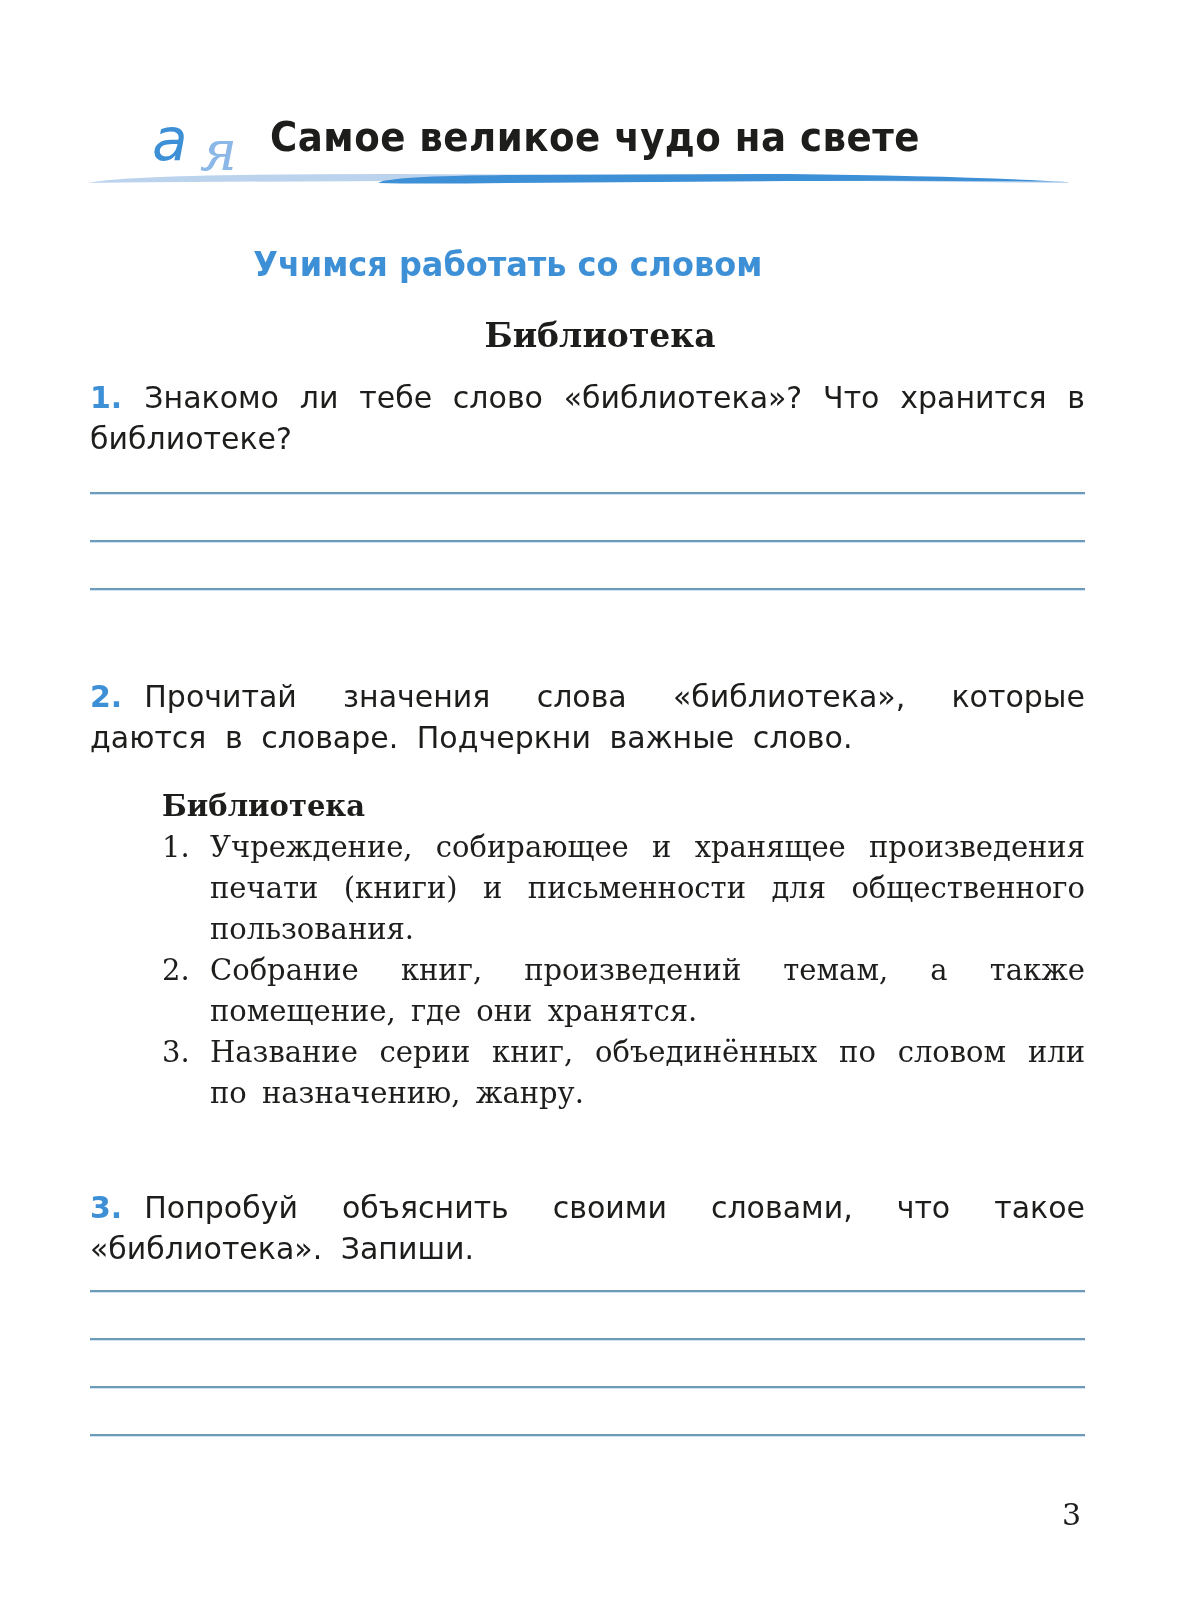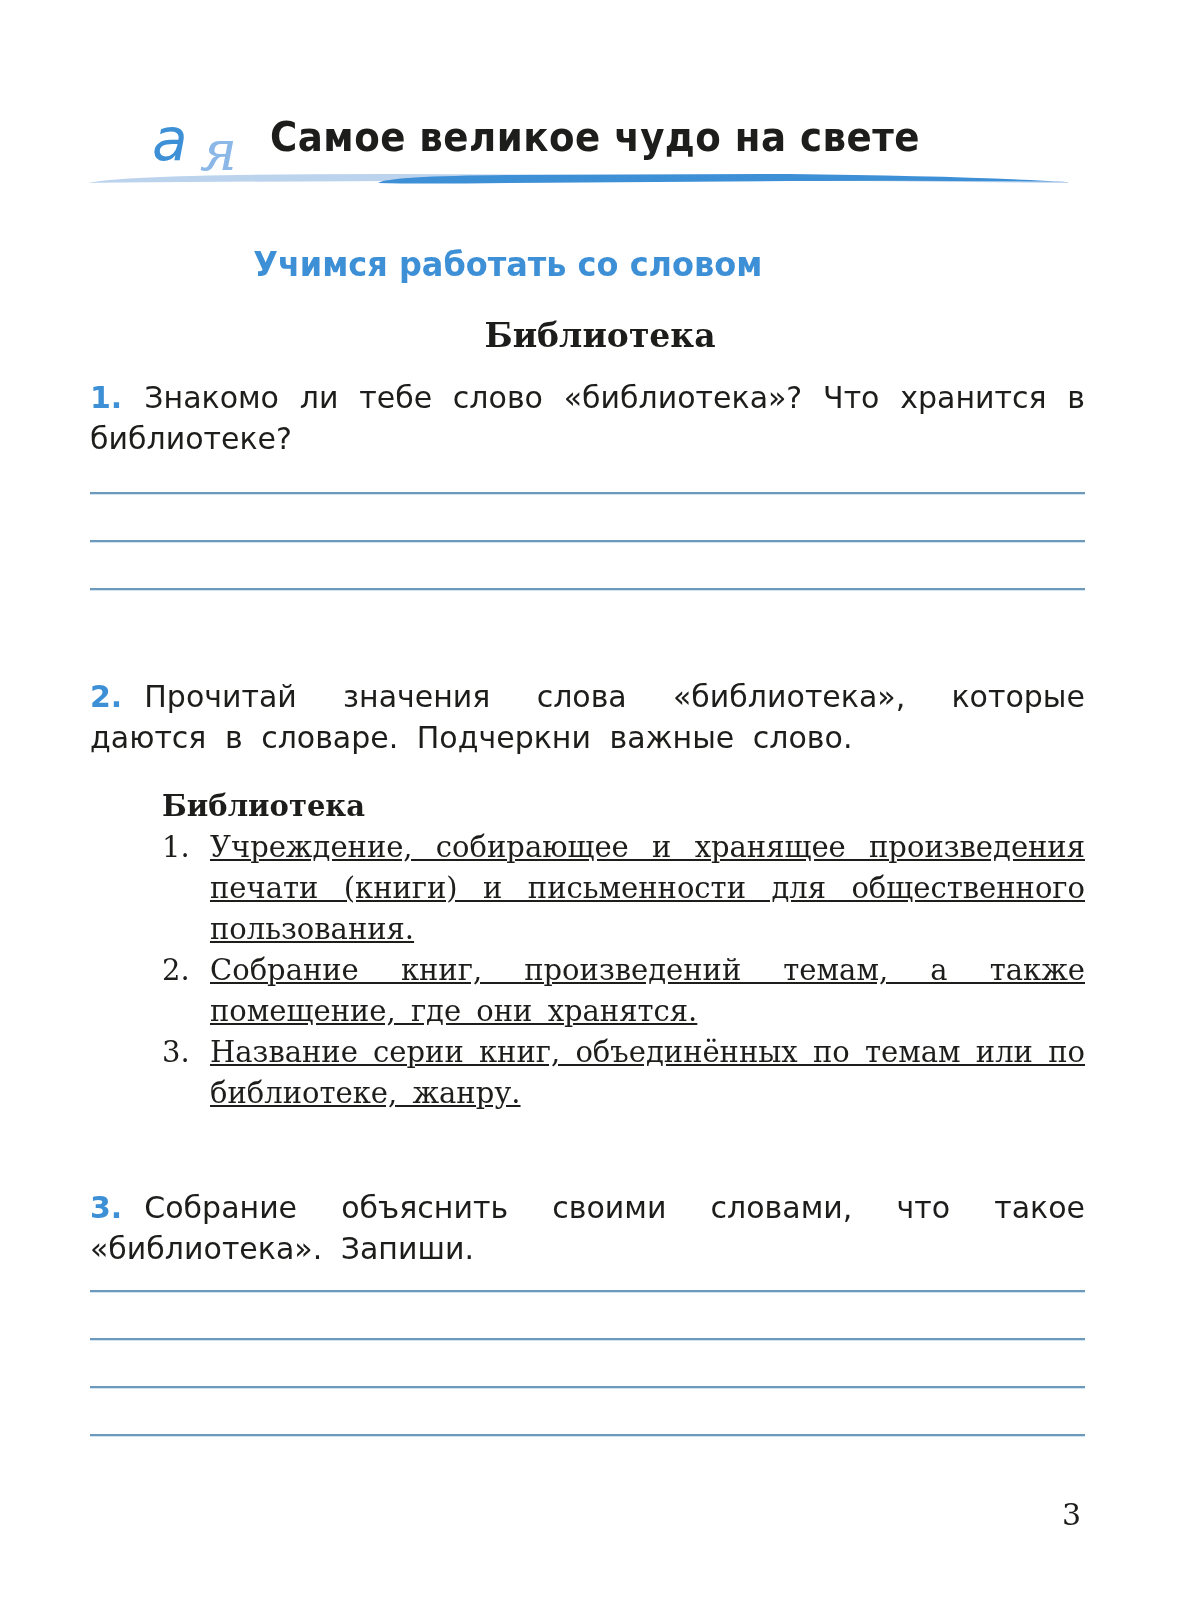--- a/index.html
+++ b/index.html
@@ -29,21 +29,21 @@
     .task3 { top: 1187px; }
 
     .rule { left: 90px; width: 995px; height: 0; border-top: 2px solid #6d99bb; box-shadow: 0 1px 0 #cfe3f3; }
 
     
     .dict { left: 162px; width: 923px; top: 786px; font-family: "DejaVu Serif", serif; font-size: 29px;
       line-height: 41px; color: #1d1d1b; }
     .dict-head { font-weight: bold; font-size: 29px; margin-bottom: 0; }
     .dict-item { display: flex; }
     .dict-item .n { width: 48px; flex: 0 0 48px; }
-    .dict-item .t { flex: 1; text-align: justify; text-align-last: left; word-spacing: 6px; text-decoration: underline; }
+    .dict-item .t { flex: 1; text-align: justify; text-align-last: left; word-spacing: 6px; }
 
     .page-number { left: 1062px; top: 1497px; font-family: "DejaVu Serif", serif; font-size: 30px; color: #1d1d1b; }
   </style>
 </head>
 <body>
 
 <svg class="abs header-swoosh" viewBox="0 0 980 24" preserveAspectRatio="none">
   <path d="M0 15 Q 40 6 300 6 L 620 7 Q 820 9 980 14 L 980 15 Q 800 13 620 12 L 300 13 Q 60 14 0 15 Z" fill="#bcd3ee"></path>
   <path d="M290 15 Q 300 8 420 7 L 700 6 Q 880 8 980 14 Q 860 12 700 13 L 420 15 Q 330 16 290 15 Z" fill="#3d8fd6"></path>
 </svg>
@@ -75,25 +75,25 @@
   <div class="dict-item">
     <span class="n">1.</span>
     <span class="t">Учреждение, собирающее и хранящее произведения печати (книги) и письменности для общественного пользования.</span>
   </div>
   <div class="dict-item">
     <span class="n">2.</span>
     <span class="t">Собрание книг, произведений темам, а также помещение, где они хранятся.</span>
   </div>
   <div class="dict-item">
     <span class="n">3.</span>
-    <span class="t">Название серии книг, объединённых по темам или по библиотеке, жанру.</span>
+    <span class="t">Название серии книг, объединённых по словом или по назначению, жанру.</span>
   </div>
 </div>
 
 <div class="abs task task3">
-  <span class="num">3.</span><span class="txt">Собрание объяснить своими словами, что такое «библиотека». Запиши.</span>
+  <span class="num">3.</span><span class="txt">Попробуй объяснить своими словами, что такое «библиотека». Запиши.</span>
 </div>
 <div class="abs rule" style="top:1290px"></div>
 <div class="abs rule" style="top:1338px"></div>
 <div class="abs rule" style="top:1386px"></div>
 <div class="abs rule" style="top:1434px"></div>
 
 <div class="abs page-number">3</div>
 
 </body></html>

